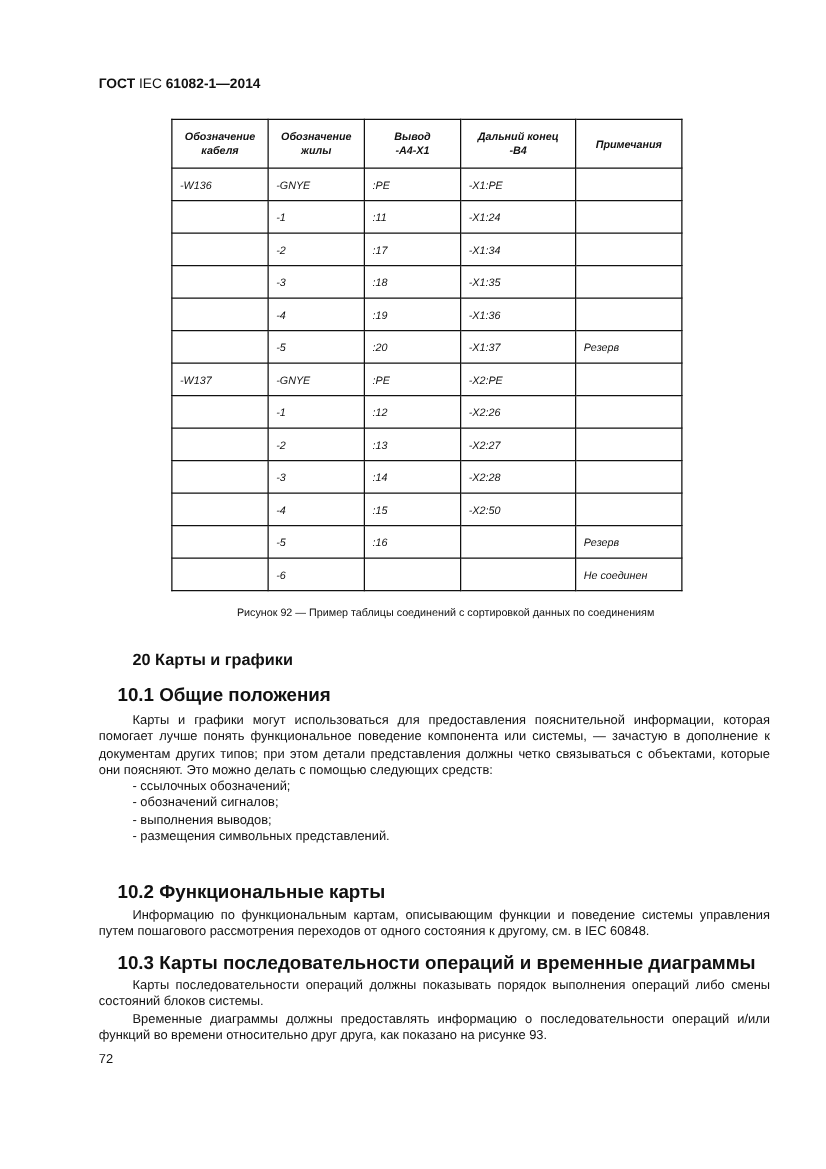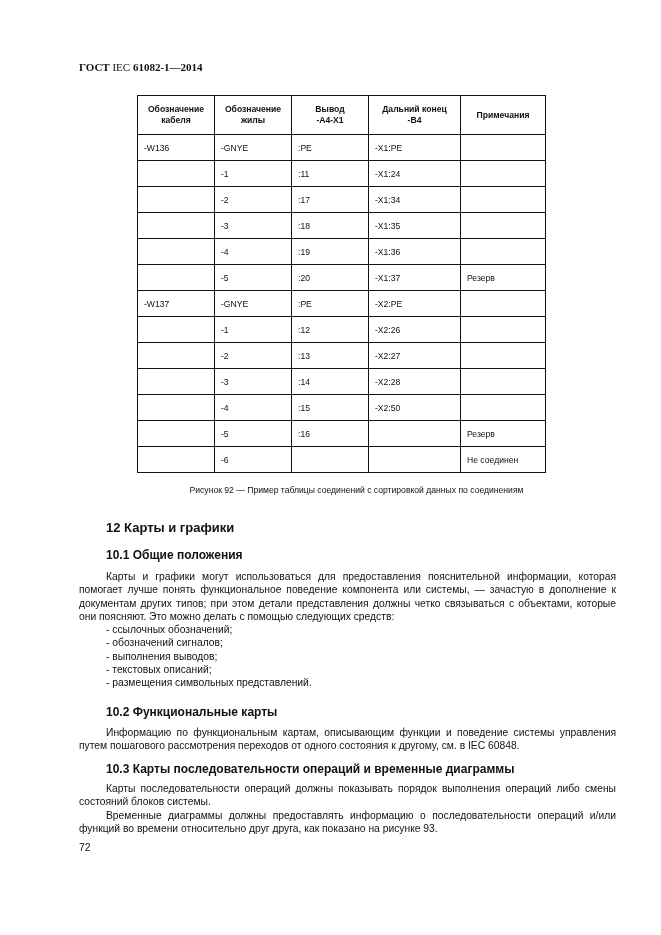--- a/index.html
+++ b/index.html
@@ -1,26 +1,26 @@
 <!DOCTYPE html>
 <html><head>
 <meta charset="utf-8">
 <style>
   html, body { margin: 0; padding: 0; background: #ffffff; }
   body { width: 661px; height: 935px; position: relative; font-family: "Liberation Sans", sans-serif; color: #111; overflow: hidden; }
-  .header { position: absolute; left: 79px; top: 61px; font-size: 11px; font-family: Liberation Serif, serif; }
+  .header { position: absolute; left: 79px; top: 61px; font-size: 11px; }
   .header b { font-weight: bold; }
-  table.conn { position: absolute; left: 137px; top: 95px; border-collapse: collapse; font-size: 8.6px; }
+  table.conn { position: absolute; left: 137px; top: 95px; border-collapse: collapse; font-size: 8.6px; font-style: italic; }
   table.conn th, table.conn td { border: 1px solid #111; padding: 0 0 0 6px; height: 25px; text-align: left; vertical-align: middle; }
   table.conn th { font-weight: bold; text-align: center; height: 38px; line-height: 11px; padding: 0 2px; }
   .c1 { width: 72px; } .c2 { width: 72px; } .c3 { width: 72px; } .c4 { width: 87px; } .c5 { width: 80px; }
   .caption { position: absolute; left: 12px; width: 100%; top: 485px; text-align: center; font-size: 8.6px; padding-left: 28px; box-sizing: border-box; }
   .text { position: absolute; left: 79px; width: 537px; font-size: 10.3px; line-height: 13.3px; text-align: justify; }
   .h1 { position: absolute; left: 106px; top: 520px; font-size: 13px; font-weight: bold; }
-  .h2 { position: absolute; left: 106px; font-size: 12px; font-weight: bold; text-align: center; }
+  .h2 { position: absolute; left: 94px; font-size: 15px; font-weight: bold; text-align: center; }
   .indent { text-indent: 27px; margin: 0; }
   .list { margin: 0; padding-left: 27px; }
   .list div { margin: 0; }
   .pagenum { position: absolute; left: 79px; top: 842px; font-size: 10.3px; }
 </style>
 </head>
 <body>
 
 <div class="header">
   <b>ГОСТ</b>
@@ -128,29 +128,28 @@
         <td>-6</td>
         <td></td>
         <td></td>
         <td>Не соединен</td>
       </tr>
     </tbody>
 </table>
 
 <div class="caption">Рисунок 92 — Пример таблицы соединений с сортировкой данных по соединениям</div>
 
-<div class="h1">12  Карты и графики</div>
+<div class="h1">20  Карты и графики</div>
 <div class="h2" style="top:548px">10.1  Общие положения</div>
 <div class="text" style="top:570px">
   <p class="indent">Карты и графики могут использоваться для предоставления пояснительной информации, которая помогает лучше понять функциональное поведение компонента или системы, — зачастую в дополнение к документам других типов; при этом детали представления должны четко связываться с объектами, которые они поясняют. Это можно делать с помощью следующих средств:</p>
   <div class="list">
     <div>- ссылочных обозначений;</div>
     <div>- обозначений сигналов;</div>
     <div>- выполнения выводов;</div>
-    <div>- текстовых описаний;</div>
     <div>- размещения символьных представлений.</div>
   </div>
 </div>
 <div class="h2" style="top:705px">10.2  Функциональные карты</div>
 <div class="text" style="top:726px">
   <p class="indent">Информацию по функциональным картам, описывающим функции и поведение системы управления путем пошагового рассмотрения переходов от одного состояния к другому, см. в IEC 60848.</p>
 </div>
 <div class="h2" style="top:762px">10.3  Карты последовательности операций и временные диаграммы</div>
 <div class="text" style="top:782px">
   <p class="indent">Карты последовательности операций должны показывать порядок выполнения операций либо смены состояний блоков системы.</p>

